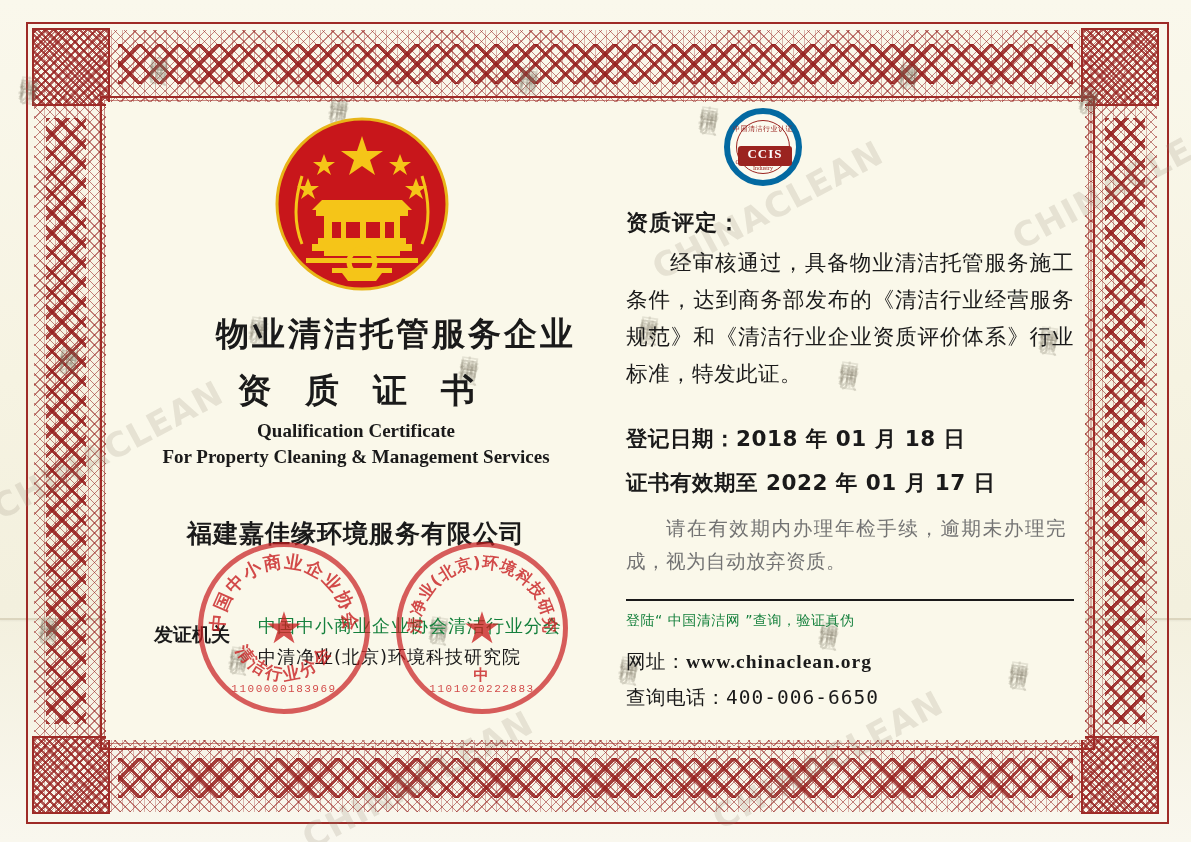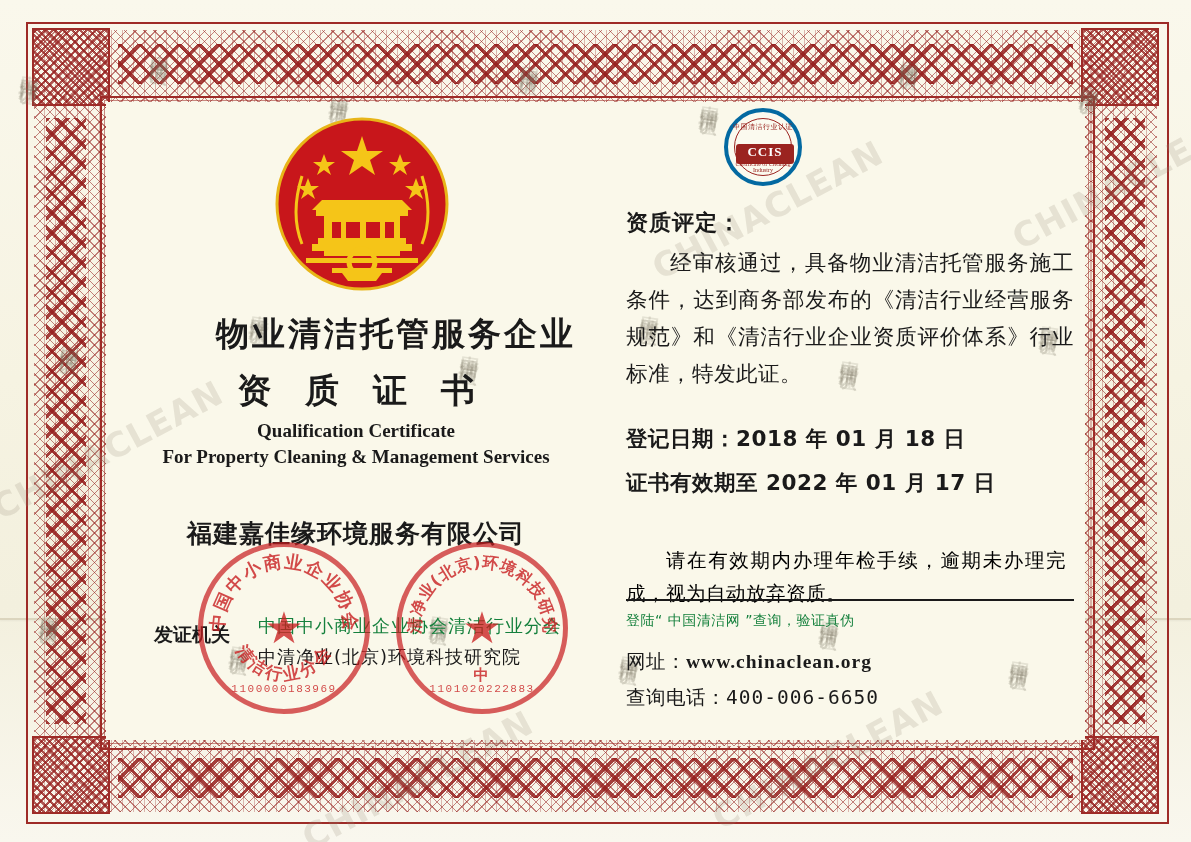--- a/index.html
+++ b/index.html
@@ -276,21 +276,21 @@
     letter-spacing: 1.5px;
     color: rgba(200,28,30,0.9);
   }
 
   
   .ccis-seal {
     position: absolute;
     left: 106px; top: 6px;
     width: 78px; height: 78px;
     border-radius: 50%;
-    border: 4px solid #0369a1;
+    border: 6px solid #0369a1;
     box-sizing: border-box;
     background: rgba(255,255,255,0.25);
   }
   .ccis-seal .ring {
     position: absolute;
     left: 6px; top: 6px; right: 6px; bottom: 6px;
     border-radius: 50%;
     border: 1px solid #9b2420;
   }
   .ccis-seal .band {
@@ -368,28 +368,27 @@
     font-family: "DejaVu Sans", sans-serif;
     font-size: 21.5px;
     font-weight: bold;
     letter-spacing: 0.5px;
     color: #1a1a1a;
   }
   .notice {
     position: absolute;
     left: 8px; top: 412px;
     width: 440px;
-    font-family: Liberation Sans, sans-serif;
+    font-family: Liberation Mono, monospace;
     font-size: 19.5px;
     line-height: 33px;
     letter-spacing: 0.5px;
-    color: #000000;
+    color: #737373;
     text-indent: 40px;
     text-align: justify;
-    margin-top: 30px;
   }
   .divider {
     position: absolute;
     left: 8px; top: 497px;
     width: 448px;
     border-top: 2px solid #1a1a1a;
   }
   .verify-line {
     position: absolute;
     left: 8px; top: 510px;

